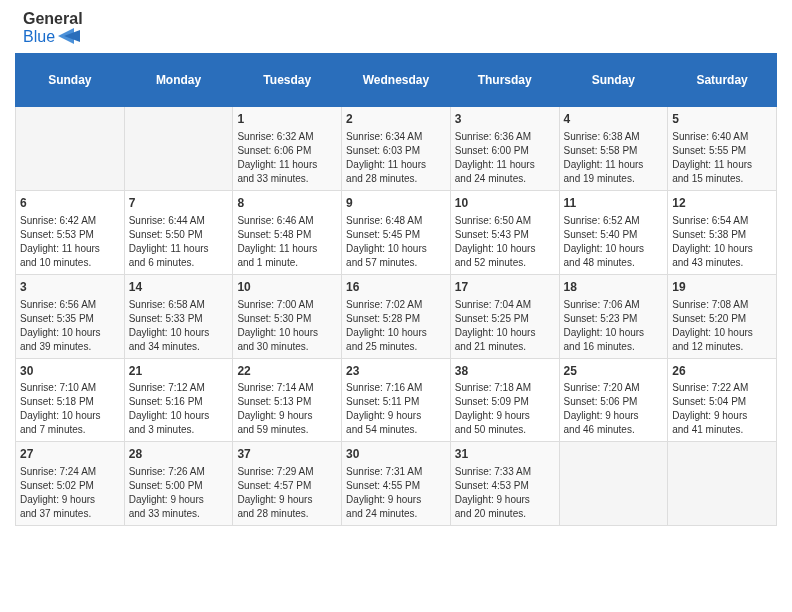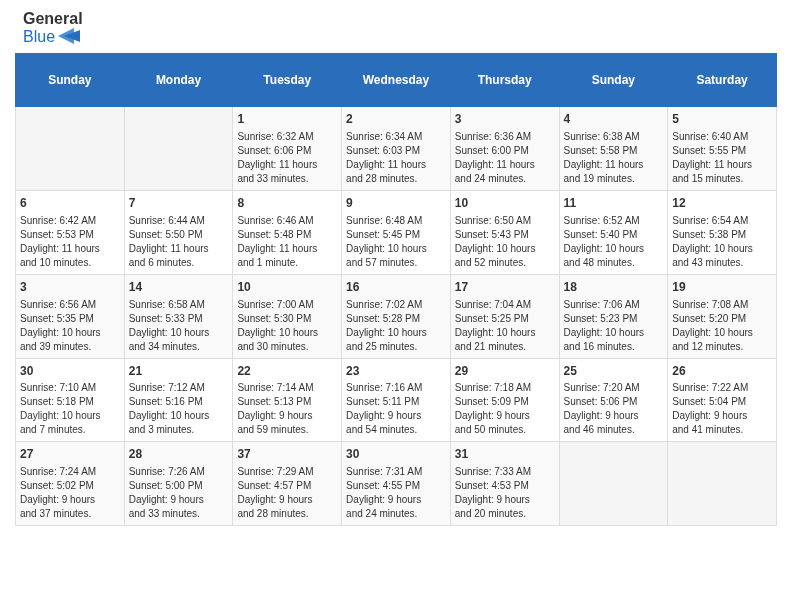--- a/index.html
+++ b/index.html
@@ -217,21 +217,21 @@
           </td>
           <td>
             <span class="day-num">22</span>
             <div class="day-info">Sunrise: 7:14 AM<br>Sunset: 5:13 PM<br>Daylight: 9 hours<br>and 59 minutes.</div>
           </td>
           <td>
             <span class="day-num">23</span>
             <div class="day-info">Sunrise: 7:16 AM<br>Sunset: 5:11 PM<br>Daylight: 9 hours<br>and 54 minutes.</div>
           </td>
           <td>
-            <span class="day-num">29</span>
+            <span class="day-num">38</span>
             <div class="day-info">Sunrise: 7:18 AM<br>Sunset: 5:09 PM<br>Daylight: 9 hours<br>and 50 minutes.</div>
           </td>
           <td>
             <span class="day-num">25</span>
             <div class="day-info">Sunrise: 7:20 AM<br>Sunset: 5:06 PM<br>Daylight: 9 hours<br>and 46 minutes.</div>
           </td>
           <td>
             <span class="day-num">26</span>
             <div class="day-info">Sunrise: 7:22 AM<br>Sunset: 5:04 PM<br>Daylight: 9 hours<br>and 41 minutes.</div>
           </td>

